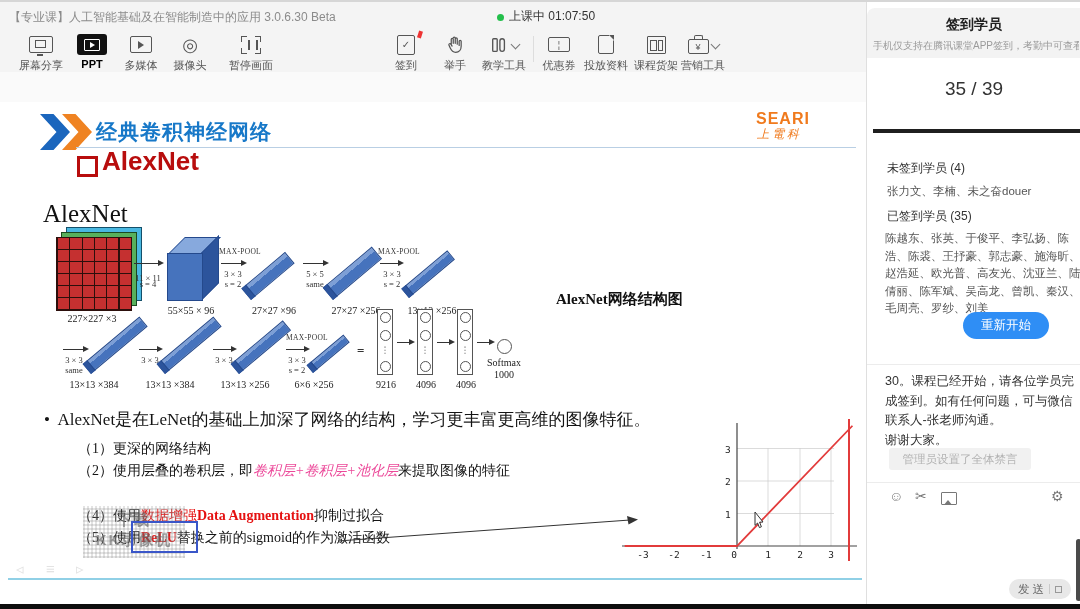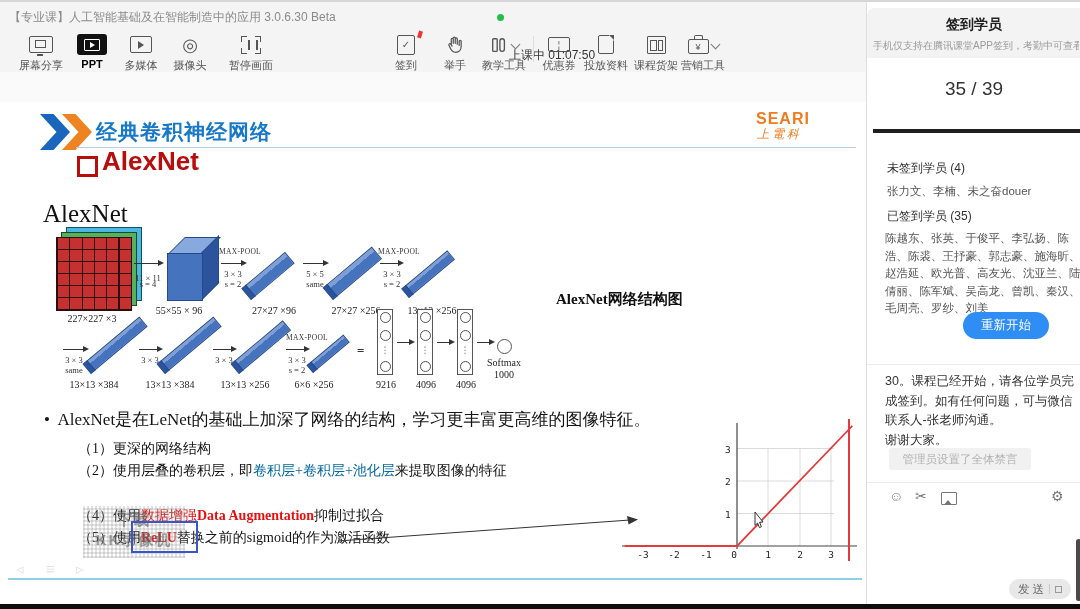--- a/index.html
+++ b/index.html
@@ -3,21 +3,21 @@
 <meta charset="utf-8">
 <style>
   html,body{margin:0;padding:0;background:#ddd;}
   .stage{position:relative;width:1080px;height:609px;background:#fff;overflow:hidden;
          font-family:"Liberation Sans",sans-serif;border-top:2px solid #d6d6d6;box-sizing:border-box;}
   .abs{position:absolute;}
   
   .topbar{position:absolute;left:0;top:0;width:866px;height:70px;background:#f4f4f4;border-bottom:1px solid #e6e6e6;}
   .wtitle{position:absolute;left:9px;top:7px;font-size:12px;color:#8b8b8b;}
   .statusdot{position:absolute;left:497px;top:12px;width:7px;height:7px;border-radius:50%;background:#23bf4b;}
-  .statustext{position:absolute;left:509px;top:6px;font-size:12px;color:#333;margin-top:39px;}
+  .statustext{position:absolute;left:509px;top:6px;font-size:12px;color:#333;}
   .tbtn{position:absolute;top:31px;width:60px;text-align:center;cursor:default;}
   .ticon{height:23px;display:flex;align-items:center;justify-content:center;color:#555;}
   .tlabel{font-size:11px;color:#555;margin-top:2px;white-space:nowrap;}
   .monitor{width:22px;height:15px;border:1.6px solid #555;border-radius:2px;position:relative;}
   .monitor::after{content:"";position:absolute;left:7px;bottom:-4px;width:6px;height:2px;background:#555;}
   .monitor .inner{position:absolute;left:5px;top:3px;width:9px;height:6px;border:1.2px solid #555;}
   .pptbox{width:30px;height:21px;background:#111;border-radius:3px;display:flex;align-items:center;justify-content:center;}
   .pptbox .pr{width:14px;height:10px;border:1.3px solid #fff;border-radius:1px;display:flex;align-items:center;justify-content:center;}
   .pptbox .pr i{width:0;height:0;border-left:5px solid #fff;border-top:3px solid transparent;border-bottom:3px solid transparent;}
   .mediabox{width:20px;height:15px;border:1.6px solid #555;border-radius:2px;display:flex;align-items:center;justify-content:center;}
@@ -82,21 +82,21 @@
   .bar3d::after{content:"";position:absolute;left:-1px;top:-1px;bottom:-1px;width:5px;background:#2c549c;border-right:1px solid #24498c;}
   .fccol{position:absolute;width:16px;height:66px;border:1px solid #555;background:#fff;display:flex;flex-direction:column;align-items:center;justify-content:space-between;padding:2px 0;box-sizing:border-box;}
   .fccol .c{width:9px;height:9px;border:1px solid #555;border-radius:50%;}
   .fccol .d{font-size:9px;color:#555;line-height:7px;}
   .smcircle{position:absolute;width:13px;height:13px;border:1.2px solid #555;border-radius:50%;}
   .eq{position:absolute;font-size:13px;color:#333;font-weight:bold;}
   .dcaption{position:absolute;left:556px;top:188px;font-size:15px;font-weight:bold;color:#111;font-family:"Liberation Serif",serif;}
   
   .bullet{position:absolute;left:44px;top:306px;width:820px;font-size:17px;color:#141414;font-family:"Liberation Serif",serif;}
   .pt{position:absolute;left:78px;white-space:nowrap;font-size:14px;color:#141414;font-family:"Liberation Serif",serif;}
-  .red{color:#0369a1;}
+  .red{color:#ec4899;font-style:italic;}
   .rb{color:#e51111;font-weight:bold;}
   .ru{color:#e51111;text-decoration:underline;}
   .bluebox{position:absolute;left:131px;top:419px;width:63px;height:28px;border:2px solid #3a56c8;}
   .wmark{position:absolute;left:83px;top:404px;width:102px;height:52px;color:rgba(95,95,95,.6);
     background-image:repeating-linear-gradient(0deg,rgba(130,130,130,.22) 0 2px,transparent 2px 4px),
                      repeating-linear-gradient(90deg,rgba(130,130,130,.22) 0 2px,transparent 2px 4px);
     font-weight:bold;text-align:center;line-height:1.3;font-size:15px;letter-spacing:2px;padding-top:4px;box-sizing:border-box;}
   
   .relu{position:absolute;left:622px;top:313px;width:238px;height:152px;}
   .rtick{position:absolute;font-size:9.5px;color:#222;transform:translateX(-50%);font-family:"DejaVu Sans Mono",monospace;}
@@ -290,21 +290,21 @@
 
       <div class="arr" style="left:99px;top:66px;width:28px;"></div>
       <div class="dsmall" style="left:93px;top:76px;width:40px;">11 × 11</div>
       <div class="dsmall" style="left:93px;top:82px;width:40px;">s = 4</div>
 
       <div class="cube3d" style="left:132px;top:40px;width:52px;height:64px;">
           <div class="ct"></div>
           <div class="cs"></div>
           <div class="cf"></div>
         </div>
-      <div class="dlabel" style="left:110px;top:108px;width:68px;text-align:center;">55×55 × 96</div>
+      <div class="dlabel" style="left:122px;top:108px;width:68px;text-align:center;">55×55 × 96</div>
 
       <div class="mp" style="left:184px;top:50px;">MAX-POOL</div>
       <div class="arr" style="left:186px;top:66px;width:24px;"></div>
       <div class="dsmall" style="left:182px;top:72px;width:32px;">3 × 3</div>
       <div class="dsmall" style="left:182px;top:82px;width:32px;">s = 2</div>
 
       <div class="bar3d" style="left:216px;top:88px;width:55px;height:13px;"></div>
       <div class="dlabel" style="left:208px;top:108px;width:62px;">27×27 ×96</div>
 
       <div class="arr" style="left:268px;top:66px;width:24px;"></div>

